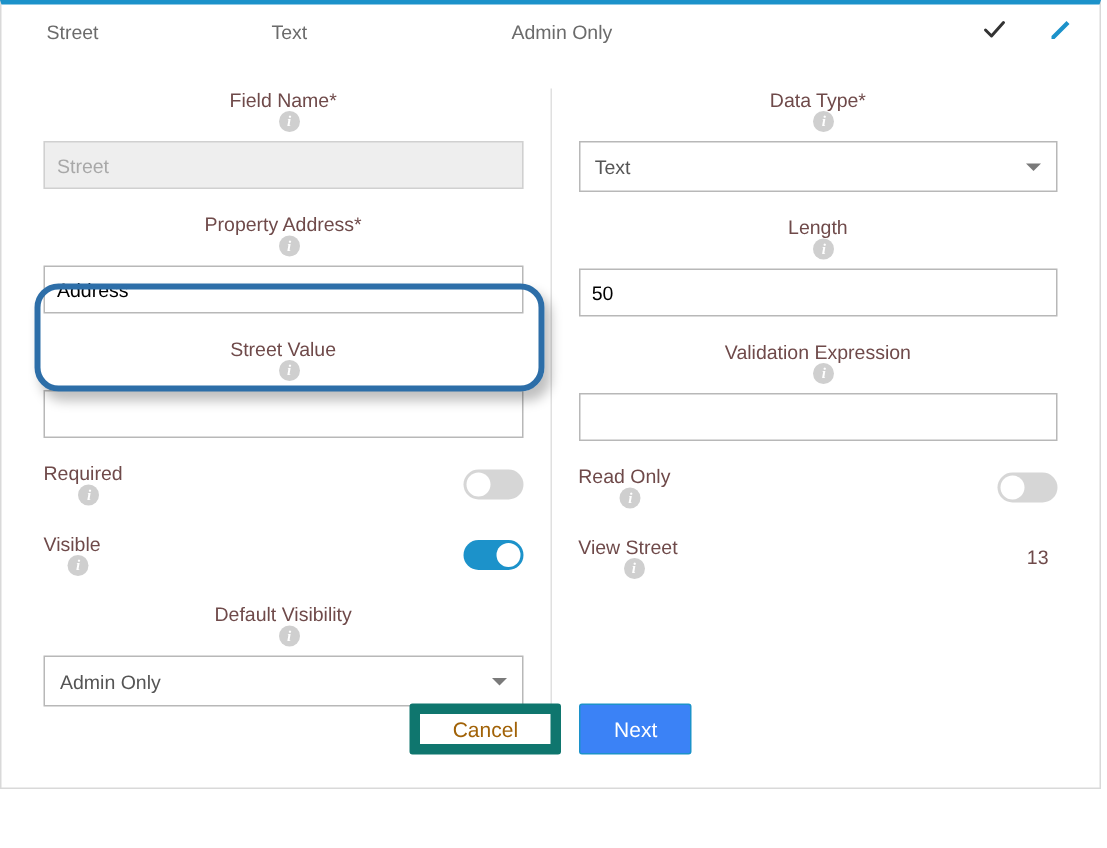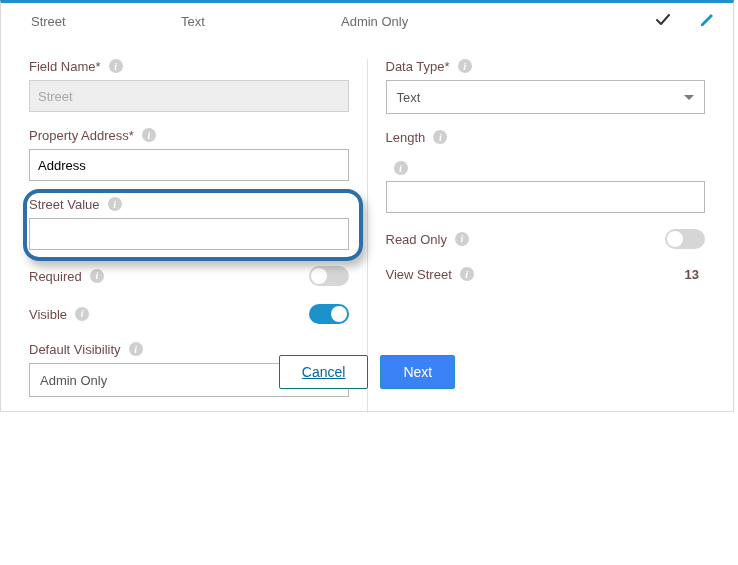--- a/index.html
+++ b/index.html
@@ -6,21 +6,21 @@
   body {
     font-family: Arial, Helvetica, sans-serif;
     font-size: 13px;
     background: #fff;
     width: 738px;
     height: 565px;
     overflow: hidden;
   }
   .container {
     width: 734px;
-    height: 412px;
+    height: 526px;
     border: 1px solid #d9d9d9;
     border-top: 3px solid #1c92ca;
     background: #fff;
     position: relative;
   }
   .header-row {
     display: flex;
     align-items: center;
     height: 36px;
     padding: 0 10px 0 30px;
@@ -47,23 +47,25 @@
     flex: 1;
     padding: 0 18px;
     position: relative;
   }
   .col-divider {
     border-right: 1px solid #e0e0e0;
   }
   .field-group { margin-bottom: 16px; }
   .label-row {
     display: flex;
+    align-items: center;
     color: #6f4a4a;
     font-size: 13px;
     margin-bottom: 6px;
+    flex-direction: column;
   }
   .info-icon {
     display: inline-flex;
     width: 14px; height: 14px;
     border-radius: 50%;
     background: #cfcfcf;
     color: #fff;
     font-size: 10px;
     font-weight: bold;
     font-style: italic;
@@ -128,21 +130,20 @@
 
   .view-order-row {
     display: flex;
     align-items: center;
     justify-content: space-between;
     margin-top: 6px;
   }
   .view-order-val {
     color: #6f4a4a;
     padding-right: 6px;
-    font-weight: bold;
   }
 
   .highlight-ring {
     position: absolute;
     border: 4px solid #2d6ea8;
     border-radius: 16px;
     left: 12px;
     top: 130px;
     width: 340px;
     height: 72px;
@@ -162,23 +163,22 @@
     height: 34px;
     padding: 0 22px;
     font-size: 14px;
     border-radius: 2px;
     cursor: pointer;
     display: inline-flex;
     align-items: center;
   }
   .btn-cancel {
     background: #fff;
-    border: 1px solid #0f766e;
-    color: #0369a1;
-    text-decoration: underline;
+    border: 7px solid #0f766e;
+    color: #a16207;
   }
   .btn-next {
     background: #3b82f6;
     border: 1px solid #1c92ca;
     color: #fff;
   }
 </style>
 </head>
 <body>
 
@@ -275,24 +275,26 @@
           <span>Text</span>
           <span class="caret-down"></span>
         </div>
       </div>
 
       <div class="field-group">
         <div class="label-row">
           <span>Length</span>
           <span class="info-icon">i</span>
         </div>
-      </div>
-
-      <div class="field-group">
-        <div class="label-row">
+        <input class="input-text" value="50" style="">
+      </div>
+
+      <div class="field-group">
+        <div class="label-row">
+          <span>Validation Expression</span>
           <span class="info-icon">i</span>
         </div>
         <input class="input-text" value="" style="">
       </div>
 
       <div class="toggle-row">
         <div class="label-row" style="margin-bottom:0">
           <span>Read Only</span>
           <span class="info-icon">i</span>
         </div>

